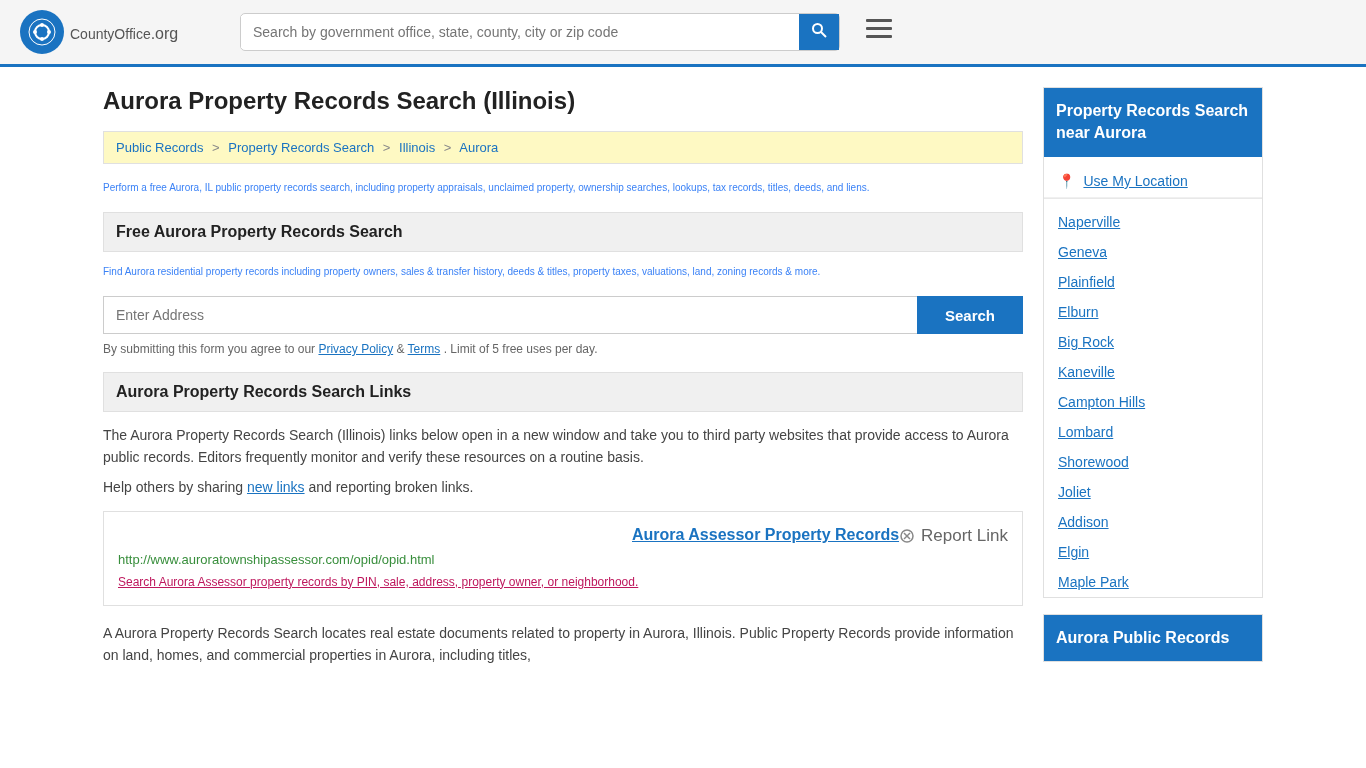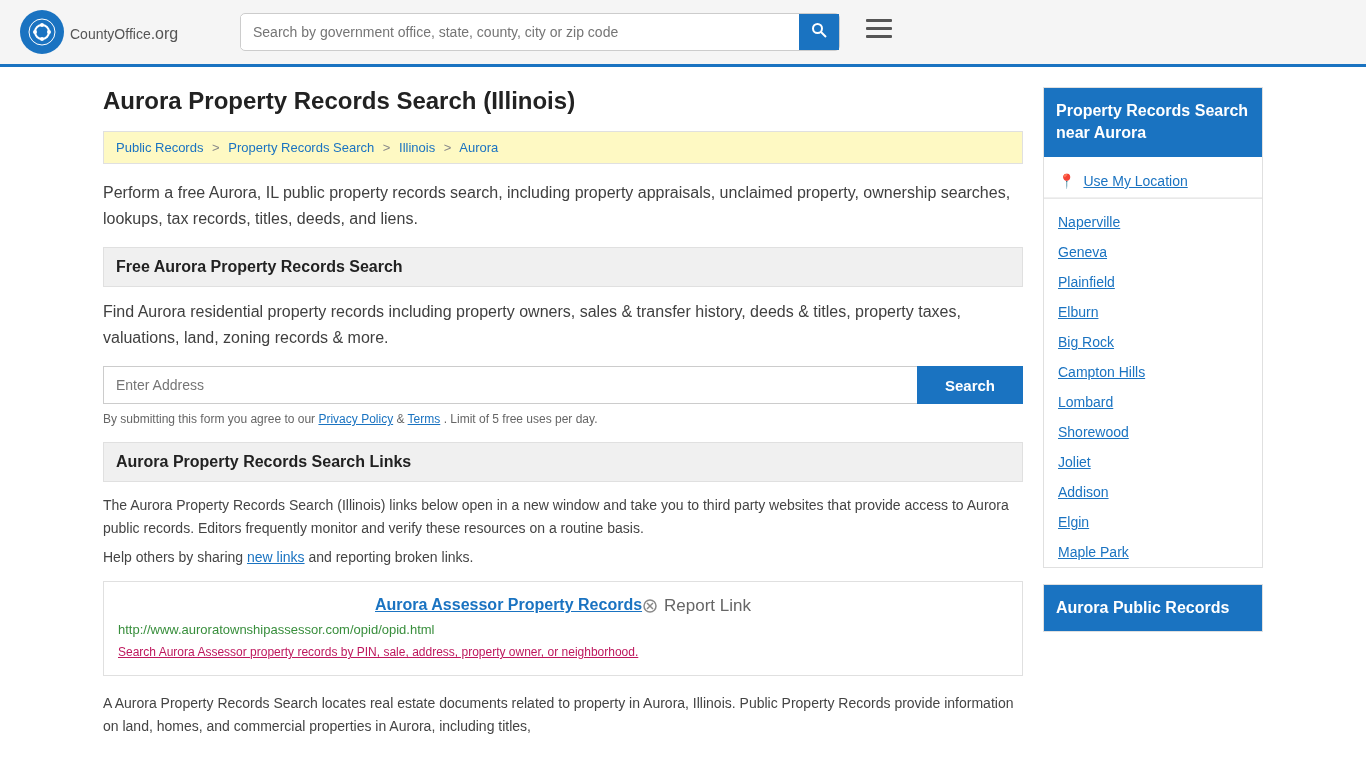--- a/index.html
+++ b/index.html
@@ -107,22 +107,22 @@
       border: 1px solid #e0e0e0;
     }
     #breadcrumb a {
       color: #1a73c1;
       text-decoration: none;
     }
     .breadcrumb-sep { margin: 0 5px; color: #888; }
 
     
     .section-desc {
-      font-size: 16px;
-      color: #404040;
+      font-size: 10px;
+      color: #3b82f6;
       line-height: 1.6;
       margin-bottom: 16px;
     }
 
     
     .section-header {
       background: #f0f0f0;
       padding: 10px 12px;
       font-size: 16px;
       font-weight: bold;
@@ -184,21 +184,21 @@
     }
 
     
     .resource-card {
       border: 1px solid #e0e0e0;
       padding: 14px;
       margin-bottom: 12px;
     }
     .resource-card-header {
       display: flex;
-      justify-content: center;
+      justify-content: flex-end;
       align-items: flex-start;
       margin-bottom: 6px;
     }
     .resource-title {
       font-size: 16px;
       font-weight: bold;
       color: #1a73c1;
       text-decoration: underline;
       cursor: pointer;
     }
@@ -395,20 +395,21 @@
           <a href="#">Use My Location</a>
         </div>
         <hr class="sidebar-divider">
       </div>
       <div id="nearby-places-list">
           <div class="sidebar-item"><a href="#">Naperville</a></div>
           <div class="sidebar-item"><a href="#">Geneva</a></div>
           <div class="sidebar-item"><a href="#">Plainfield</a></div>
           <div class="sidebar-item"><a href="#">Elburn</a></div>
           <div class="sidebar-item"><a href="#">Big Rock</a></div>
+          <div class="sidebar-item"><a href="#">Kaneville</a></div>
           <div class="sidebar-item"><a href="#">Campton Hills</a></div>
           <div class="sidebar-item"><a href="#">Lombard</a></div>
           <div class="sidebar-item"><a href="#">Shorewood</a></div>
           <div class="sidebar-item"><a href="#">Joliet</a></div>
           <div class="sidebar-item"><a href="#">Addison</a></div>
           <div class="sidebar-item"><a href="#">Elgin</a></div>
           <div class="sidebar-item"><a href="#">Maple Park</a></div>
         </div>
     </div>
 

